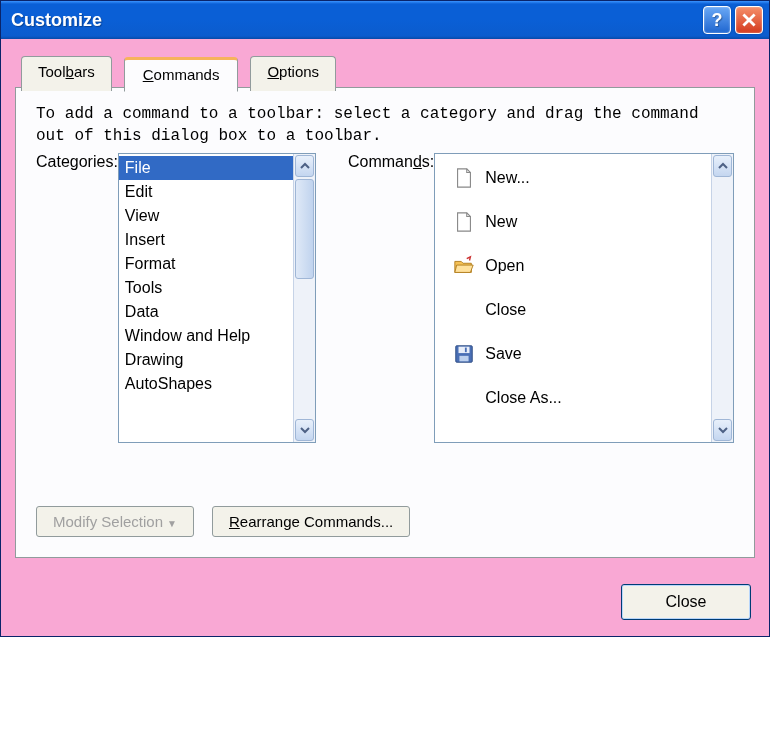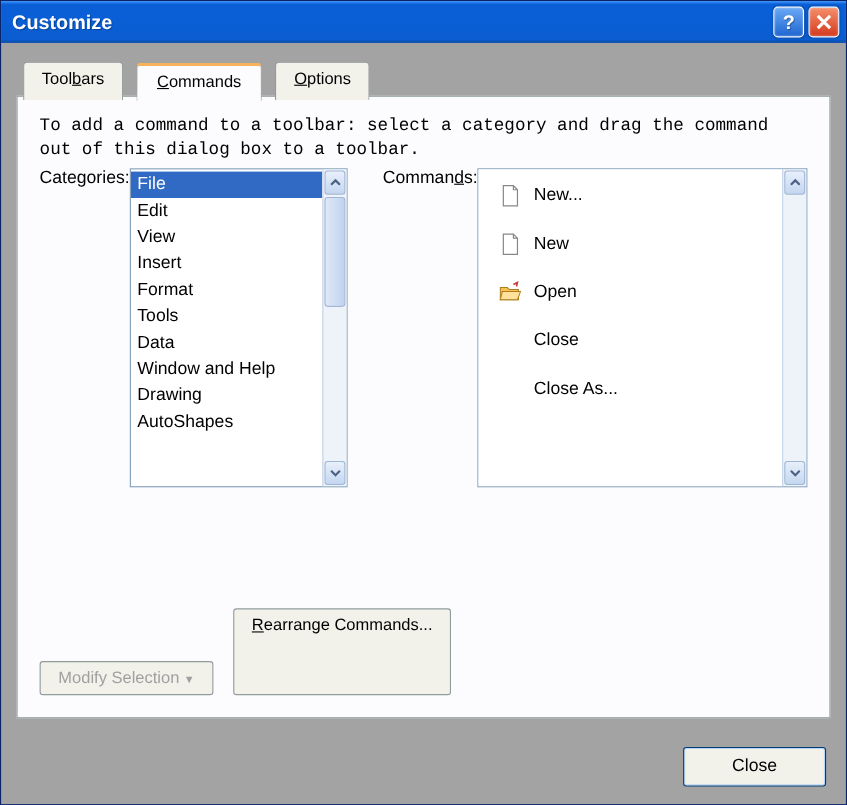--- a/index.html
+++ b/index.html
@@ -8,23 +8,23 @@
     padding: 0;
     font-family: Tahoma, Arial, sans-serif;
     font-size: 13px;
     background: #fff;
     width: 770px;
     height: 732px;
     overflow: hidden;
   }
   .window {
     width: 770px;
-    height: 732px;
+    height: 637px;
     border: 1px solid #0a246a;
-    background: #a3a3a3;
+    background: #f9a8d4;
     display: flex;
     flex-direction: column;
   }
   .titlebar {
     height: 38px;
     background: linear-gradient(to bottom, #3a93ff 0%, #0a5fd6 8%, #0a5fd6 50%, #0b5cce 92%, #074aa8 100%);
     display: flex;
     align-items: center;
     padding: 0 6px 0 10px;
     color: #fff;
@@ -194,21 +194,20 @@
     font-size: 15px;
     padding: 6px 16px;
     background: #f3f2ea;
     border: 1px solid #919b9c;
     border-radius: 3px;
     cursor: pointer;
   }
   .btn.disabled {
     color: #a0a0a0;
     cursor: default;
-    margin-top: 48px;
   }
   .btn .caret { margin-left: 4px; font-size: 10px; color: #a0a0a0;}
 
   .footer {
     padding: 12px 18px 16px;
     display: flex;
     justify-content: flex-end;
   }
   .close-dialog-btn {
     width: 130px;
@@ -325,20 +324,31 @@
                       <path d="M15 4 L19 2 L18 6" fill="none" stroke="#c33" stroke-width="1.5"></path>
                     </svg>
                   </div>
                   <div class="cmd-label">Open</div>
                 </div>
                 <div class="cmd-item">
                   <div class="cmd-icon"></div>
                   <div class="cmd-label">Close</div>
                 </div>
                 <div class="cmd-item">
+                  <div class="cmd-icon">
+                    <svg class="ico" viewBox="0 0 24 24">
+                      <rect x="3" y="3" width="18" height="18" rx="1" fill="#4a6fb5" stroke="#2d4a82"></rect>
+                      <rect x="6" y="4" width="12" height="7" fill="#e8eef9"></rect>
+                      <rect x="7" y="14" width="10" height="6" fill="#bcd0ee"></rect>
+                      <rect x="13" y="5" width="2" height="5" fill="#4a6fb5"></rect>
+                    </svg>
+                  </div>
+                  <div class="cmd-label">Save</div>
+                </div>
+                <div class="cmd-item">
                   <div class="cmd-icon"></div>
                   <div class="cmd-label">Close As...</div>
                 </div>
               </div>
             <div class="scrollbar">
               <div class="sb-btn">
                 <svg class="ico" style="width:10px;height:10px" viewBox="0 0 10 10">
                     <path d="M1 7 L5 3 L9 7" stroke="#4d6185" stroke-width="2" fill="none"></path>
                   </svg>
               </div>

